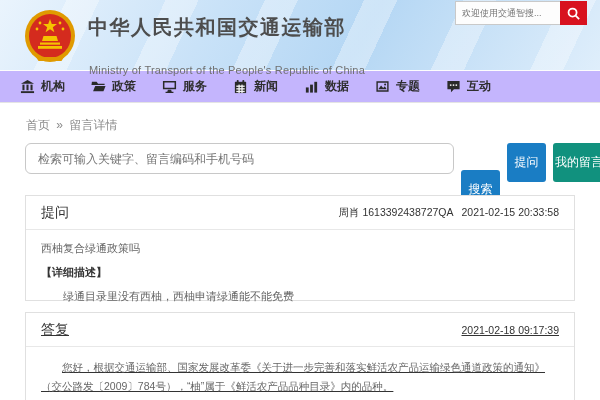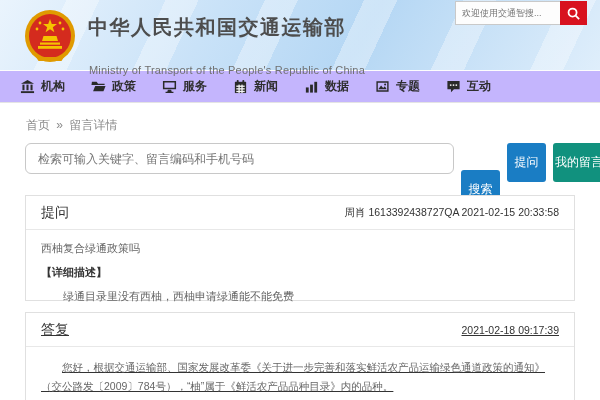--- a/index.html
+++ b/index.html
@@ -77,21 +77,21 @@
     position: absolute; left: 25px; width: 550px;
     border: 1px solid #e0e0e0; background: #fff;
   }
   .q-box { top: 195px; height: 106px; }
   .a-box { top: 312px; height: 98px; text-decoration: underline; }
   .msg-head {
     display: flex; align-items: center; justify-content: space-between;
     padding: 0 15px; height: 34px; border-bottom: 1px solid #e8e8e8;
   }
   .msg-head .head-title { font-size: 14px; color: #333; }
-  .msg-head .head-meta { font-size: 10.5px; color: #333; display: flex; gap: 2px; }
+  .msg-head .head-meta { font-size: 10.5px; color: #333; display: flex; gap: 8px; }
   .msg-body { padding: 11px 15px 0 15px; }
   .q-title { font-size: 11px; color: #666; }
   .q-detail-label { font-size: 11px; font-weight: bold; color: #333; margin-top: 9px; }
   .q-detail-text { font-size: 11px; color: #666; margin-top: 9px; text-indent: 2em; }
   .a-body-text { font-size: 10.5px; color: #666; line-height: 1.85; text-indent: 2em; }
   .a-reply-unit { text-align: right; font-size: 10px; color: #666; margin-top: 3px; padding-right: 2px; }
 </style>
 </head>
 <body>
 

